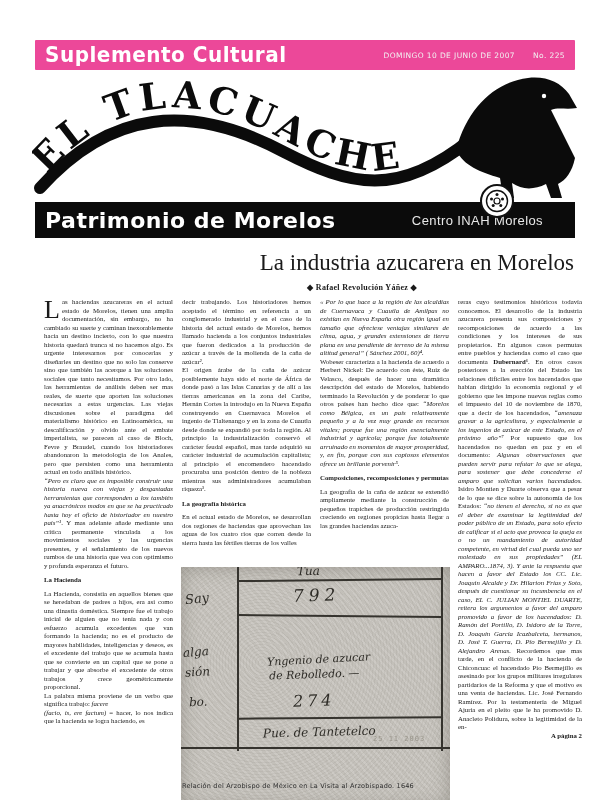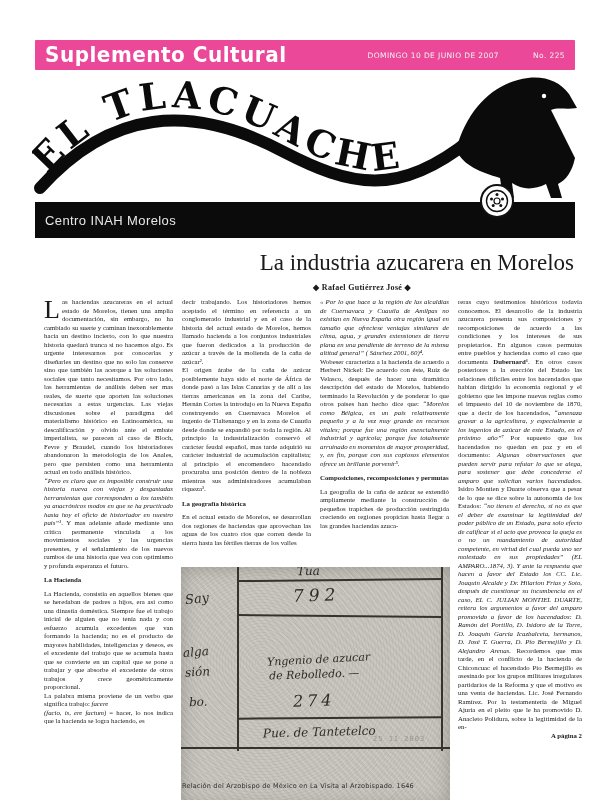--- a/index.html
+++ b/index.html
@@ -8,21 +8,21 @@
     font-family:"Liberation Serif",serif;color:#1a1a1a;overflow:hidden;
   }
   .abs{position:absolute;}
   
   .topbar{
     left:35px;top:40px;width:540px;height:30px;background:#ec4899;color:#fff;
     display:flex;align-items:center;justify-content:space-between;
     padding:0 10px;box-sizing:border-box;border-radius:1px;
   }
   .topbar .supp{font-family:"DejaVu Sans",sans-serif;font-weight:700;font-size:20px;letter-spacing:.5px;transform:scaleY(1.05);}
-  .topbar .right{display:flex;align-items:center;gap:34px;font-family:"DejaVu Sans",sans-serif;font-size:7.5px;letter-spacing:.4px;color:#f2f2f2;}
+  .topbar .right{display:flex;align-items:center;gap:18px;font-family:"DejaVu Sans",sans-serif;font-size:7.5px;letter-spacing:.4px;color:#f2f2f2;}
   
   .masthead{left:32px;top:72px;width:546px;height:130px;}
   
   .patbar{
     left:35px;top:202px;width:540px;height:36px;background:#0b0b0b;color:#fff;
     display:flex;align-items:center;justify-content:space-between;padding:0 14px 0 10px;box-sizing:border-box;
   }
   .patbar .pat{font-family:"DejaVu Sans",sans-serif;font-weight:700;font-size:22px;letter-spacing:.5px;}
   .patbar .inah{font-family:Liberation Sans, sans-serif;font-size:13px;color:#e8e8e8;letter-spacing:.4px;margin-right:18px;}
   .inah-logo{
@@ -93,36 +93,37 @@
       C 448 100, 432 94, 424 78 Z"></path>
     <circle cx="512" cy="24" r="2.2" fill="#ffffff"></circle>
 
     <text font-family="DejaVu Serif, serif" font-weight="700" font-size="37" letter-spacing="5" fill="#0b0b0b">
       <textPath href="#wavepath" startOffset="2">EL TLACUACHE</textPath>
     </text>
   </svg>
 </div>
 
 <div class="abs patbar">
+  <span class="pat">Patrimonio de Morelos</span>
   <span class="inah">Centro INAH Morelos</span>
 </div>
 <div class="abs inah-logo">
   <svg width="24" height="24" viewBox="0 0 24 24">
     <circle cx="12" cy="12" r="10.5" fill="none" stroke="#111" stroke-width="1.4"></circle>
     <circle cx="12" cy="12" r="3" fill="none" stroke="#111" stroke-width="1.2"></circle>
     <circle cx="12" cy="5.6" r="1.5" fill="#111"></circle>
     <circle cx="6.5" cy="10" r="1.5" fill="#111"></circle>
     <circle cx="17.5" cy="10" r="1.5" fill="#111"></circle>
     <circle cx="8.2" cy="16.4" r="1.5" fill="#111"></circle>
     <circle cx="15.8" cy="16.4" r="1.5" fill="#111"></circle>
   </svg>
 </div>
 
 <div class="abs art-title">La industria azucarera en Morelos</div>
-<div class="abs art-byline">◆ Rafael Gutiérrez José ◆</div>
+<div class="abs art-byline">◆ Rafael Revolución Yáñez ◆</div>
 
 <div id="col1" class="abs col">
     <p class="noindent"><span class="dropcap">L</span><span>as haciendas azucareras en el actual estado de Morelos, tienen una amplia documentación, sin embargo, no ha cambiado su suerte y caminan inexorablemente hacia un destino incierto, con lo que nuestra historia quedará trunca si no hacemos algo. Es urgente interesarnos por conocerlas y diseñarles un destino que no solo las conserve sino que también las acerque a las soluciones sociales que tanto necesitamos. Por otro lado, las herramientas de análisis deben ser mas reales, de suerte que aporten las soluciones necesarias a estas urgencias. Las viejas discusiones sobre el paradigma del materialismo histórico en Latinoamérica, su descalificación y olvido ante el embate imperialista, se parecen al caso de Bloch, Fevre y Braudel, cuando los historiadores abandonaron la metodología de los Anales, pero que persisten como una herramienta actual en todo análisis histórico.</span></p>
     <p class="noindent"><span class="it">“Pero es claro que es imposible construir una historia nueva con viejas y desgastadas herramientas que corresponden a los también ya anacrónicos modos en que se ha practicado hasta hoy el oficio de historiador en nuestro país”¹</span><span>. Y mas adelante añade mediante una crítica permanente vinculada a los movimientos sociales y las urgencias presentes, y el señalamiento de los nuevos rumbos de una historia que vea con optimismo y profunda esperanza el futuro.</span></p>
     <div class="col-heading"><span>La Hacienda</span></div>
     <p class="noindent"><span>La Hacienda, consistía en aquellos bienes que se heredaban de padres a hijos, era así como una dinastía doméstica. Siempre fue el trabajo inicial de alguien que no tenía nada y con esfuerzo acumula excedentes que van formando la hacienda; no es el producto de mayores habilidades, inteligencias y deseos, es el excedente del trabajo que se acumula hasta que se convierte en un capital que se pone a trabajar y que absorbe el excedente de otros trabajos y crece geométricamente proporcional.</span></p>
     <p class="noindent"><span>La palabra misma proviene de un verbo que significa trabajo: </span><span class="it">facere</span></p>
     <p class="noindent"><span class="it">(facio, is, ere factum)</span><span> = hacer, lo nos indica que la hacienda se logra haciendo, es</span></p>
   </div>
 <div id="col2" class="abs col">

